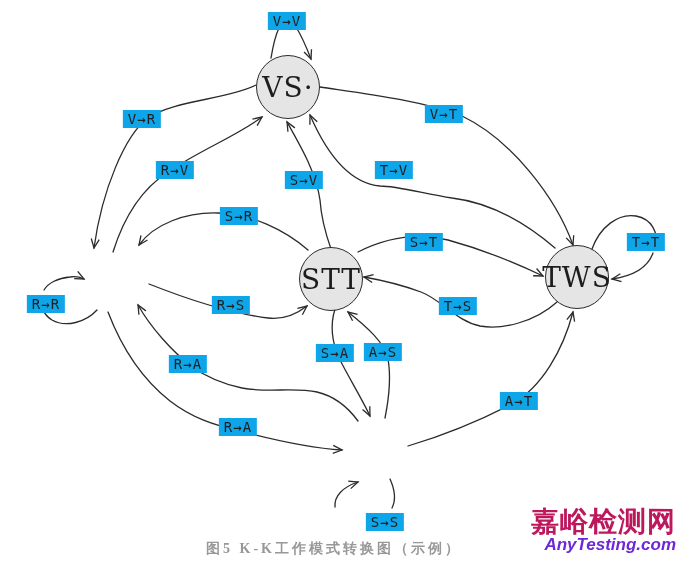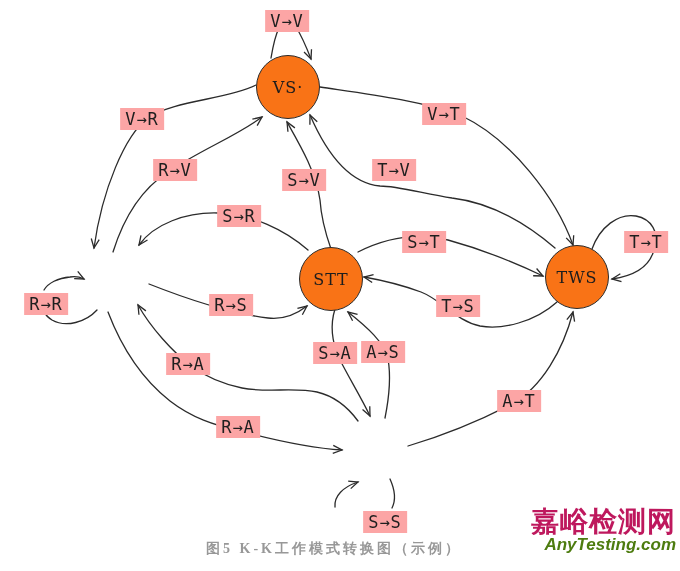--- a/index.html
+++ b/index.html
@@ -1,33 +1,33 @@
 <!DOCTYPE html>
 <html><head>
 <meta charset="utf-8">
 <style>
   html,body{margin:0;padding:0;background:#ffffff;}
   .stage{position:relative;width:680px;height:571px;background:#ffffff;overflow:hidden;
          font-family:"DejaVu Sans Mono","Liberation Mono",monospace;}
   svg.wires{position:absolute;left:0;top:0;}
   .node{position:absolute;width:62px;height:62px;border:1.6px solid #2b2b2b;border-radius:50%;
-        background:#f97316;display:flex;align-items:center;justify-content:center;
+        background:#e5e5e5;display:flex;align-items:center;justify-content:center;
         transform:translate(-50%,-50%);
-        font-family:"DejaVu Serif","Liberation Serif",serif;font-size:16px;color:#1d1d1d;
+        font-family:"DejaVu Serif","Liberation Serif",serif;font-size:28px;color:#1d1d1d;
         letter-spacing:1px;}
-  .elabel{position:absolute;transform:translate(-50%,-50%);background:#fca5a5;
-          padding:1px 5px;font-size:17px;color:#1f1f1f;white-space:nowrap;letter-spacing:1px;}
+  .elabel{position:absolute;transform:translate(-50%,-50%);background:#0ea5e9;
+          padding:1px 5px;font-size:14px;color:#1f1f1f;white-space:nowrap;letter-spacing:1px;}
   .caption{position:absolute;left:334px;top:549px;transform:translate(-50%,-50%);
            font-family:Liberation Serif, serif;
            font-size:14px;font-weight:bold;color:#989898;letter-spacing:3px;white-space:nowrap;}
   .wm{position:absolute;left:524px;top:507px;width:152px;text-align:right;line-height:1.05;}
   .wm-cn{font-family:"Liberation Sans","DejaVu Sans",sans-serif;font-weight:bold;
          font-size:28px;color:#be185d;letter-spacing:1px;white-space:nowrap;}
   .wm-en{font-family:"Liberation Sans","DejaVu Sans",sans-serif;font-weight:bold;font-style:italic;
-         font-size:17px;color:#4d7c0f;white-space:nowrap;}
+         font-size:17px;color:#6d28d9;white-space:nowrap;}
 </style>
 </head>
 <body>
 
 <div class="stage">
 
   <svg class="wires" width="680" height="571" viewBox="0 0 680 571">
     <defs>
       <marker id="arr" markerWidth="14" markerHeight="14" refX="10" refY="5" orient="auto" markerUnits="userSpaceOnUse">
         <path d="M1,1 L10,5 L1,9" fill="none" stroke="#2b2b2b" stroke-width="1.3"></path>

